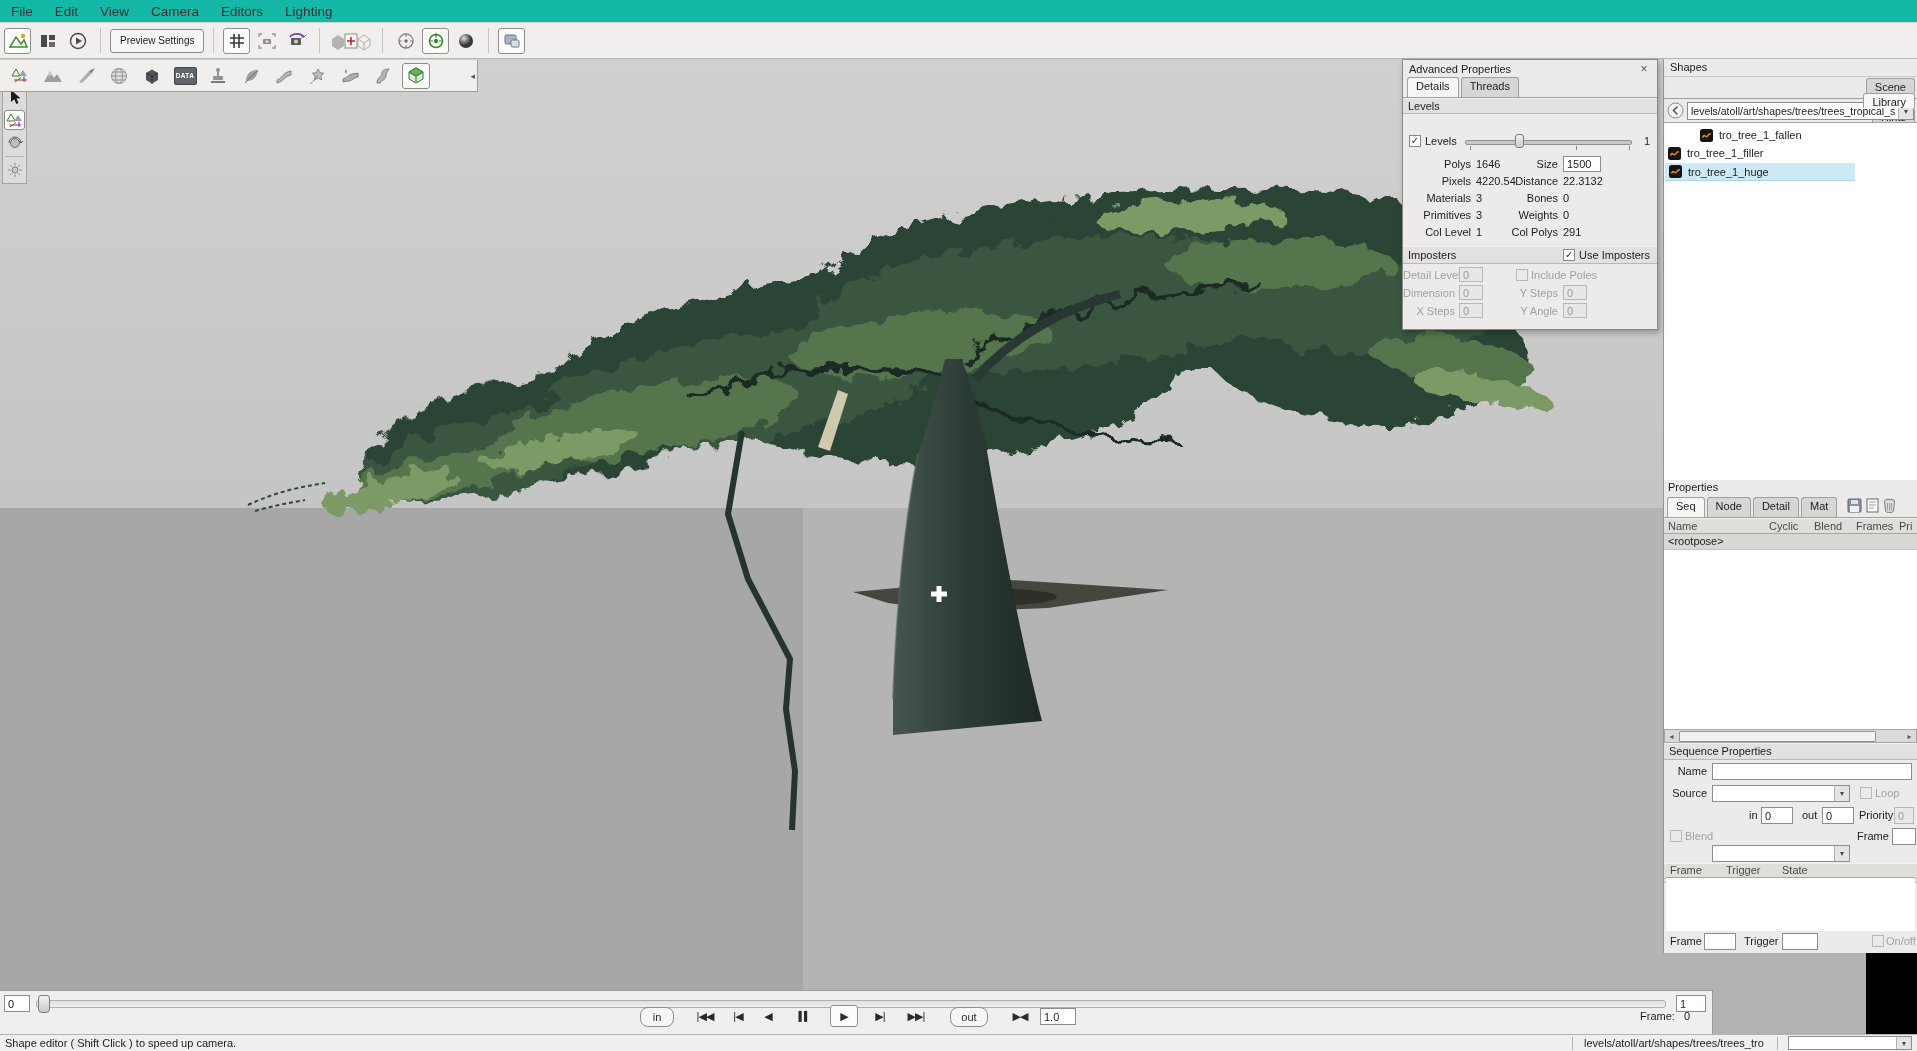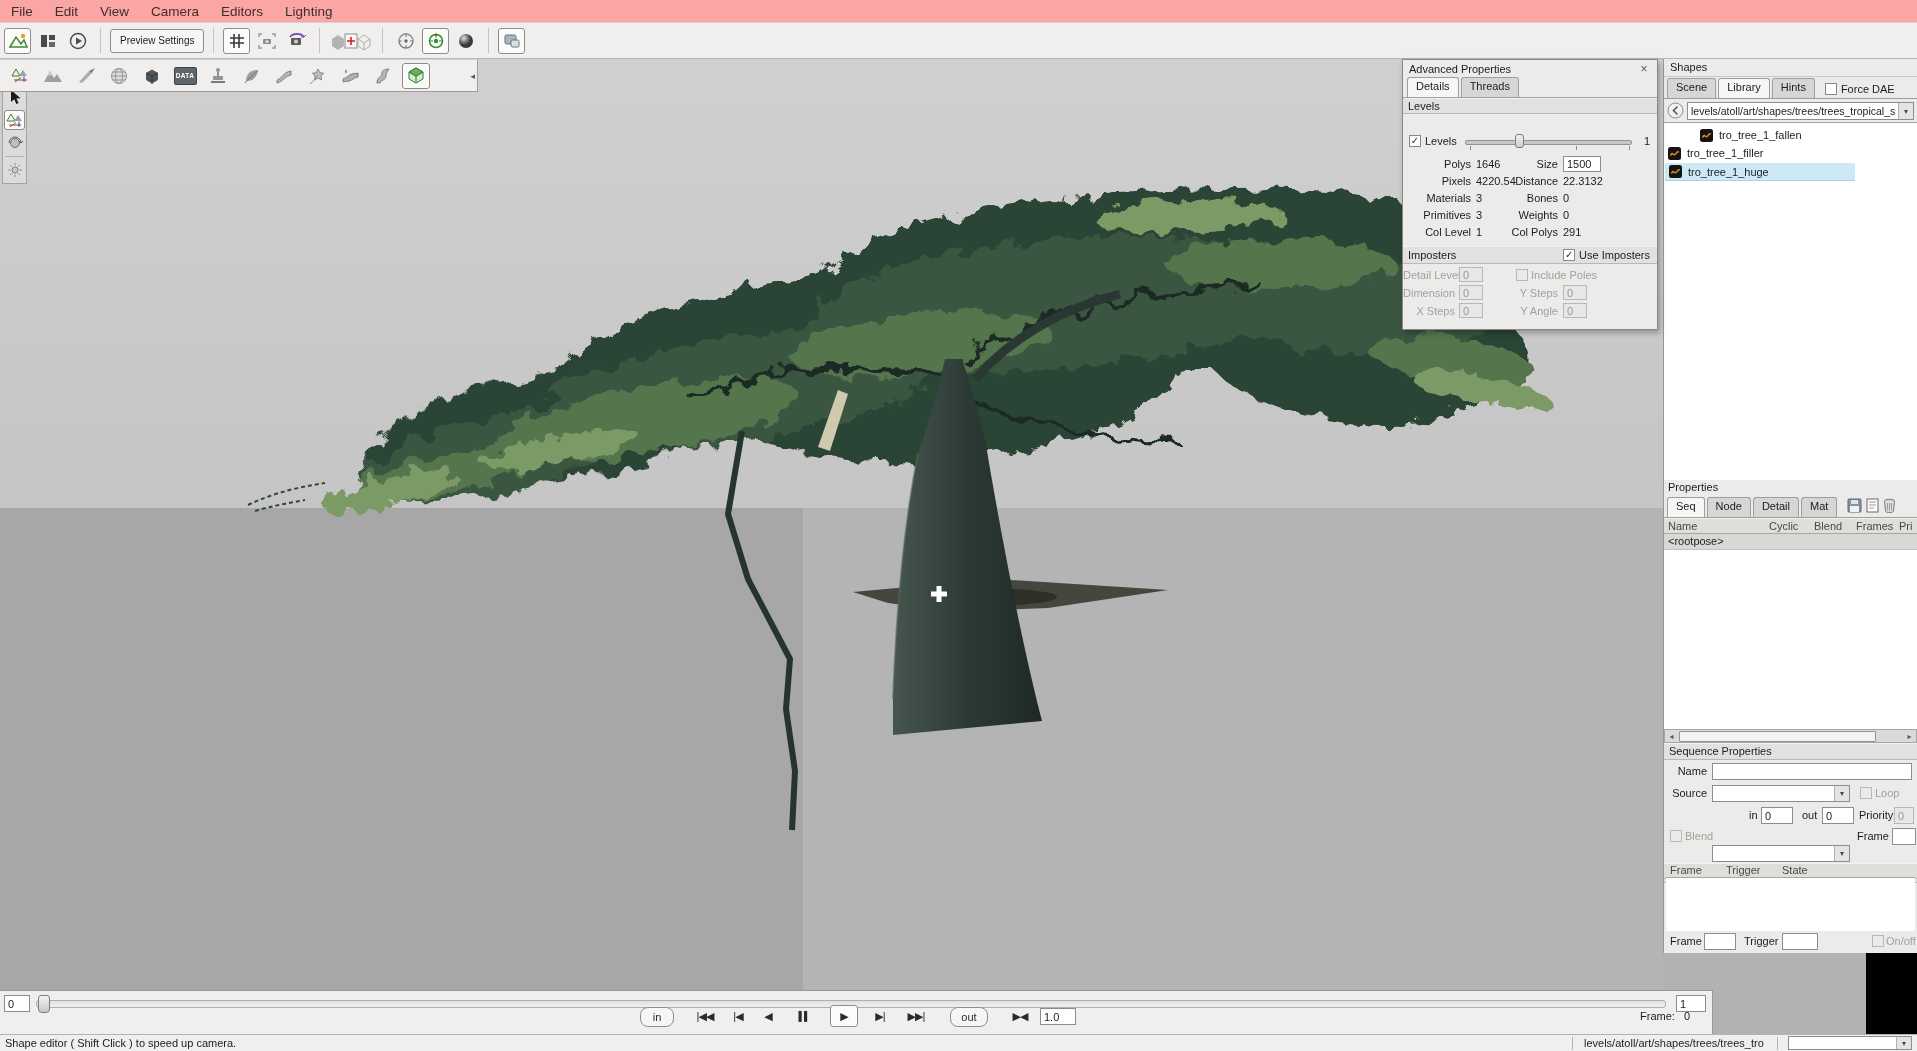--- a/index.html
+++ b/index.html
@@ -1,21 +1,21 @@
 <!DOCTYPE html>
 <html><head>
 <meta charset="utf-8">
 <style>
   html,body { margin:0; padding:0; background:#888; }
   .app { position:relative; width:1917px; height:1051px; overflow:hidden;
          font-family:"Liberation Sans", sans-serif; color:#1c1c1c; background:#b0b0b0; }
   .abs { position:absolute; }
 
   
-  .menubar { left:0; top:0; width:1917px; height:22px; background:#fca5a5;
+  .menubar { left:0; top:0; width:1917px; height:22px; background:#14b8a6;
              border-bottom:1px solid #d6d4d2; display:flex; align-items:center;
              font-size:13.5px; color:#402e2e; z-index:6; }
   .mi { padding:0 11px; height:100%; display:flex; align-items:center; cursor:default; }
 
   
   .toolbar1 { left:0; top:23px; width:1917px; height:36px; background:#f0efed;
               border-bottom:1px solid #b8b6b4; display:flex; align-items:center;
               gap:3px; padding-left:4px; box-sizing:border-box; z-index:6; }
   .tbtn { width:27px; height:26px; display:flex; align-items:center; justify-content:center; }
   .boxed { background:#fbfbfa; border:1px solid #8f8d8b; border-radius:3px; box-sizing:border-box; }
@@ -480,21 +480,21 @@
       <span class="lbl dislbl abs" style="left:0; top:38px; width:52px; text-align:right;">X Steps</span>
       <input class="inp dis abs" style="left: 56px; top: 36px; width: 24px; height: 15px;" readonly="" value="0">
       <span class="lbl dislbl abs" style="left:90px; top:38px; width:65px; text-align:right;">Y Angle</span>
       <input class="inp dis abs" style="left: 160px; top: 36px; width: 24px; height: 15px;" readonly="" value="0">
     </div>
   </div>
 
   <div class="abs rightcol">
 
     <div class="abs" style="left:0; top:0; width:253px; height:18px; padding:2px 6px; box-sizing:border-box; border-bottom:1px solid #cac8c6;">Shapes</div>
-    <div class="abs" style="left:0; top:19px; width:253px; height:21px; display:flex; align-items:flex-end; padding-left:3px; box-sizing:border-box; border-bottom:1px solid #a09e9c;">
+    <div class="abs" style="left:0; top:19px; width:253px; height:21px; display:flex; align-items:flex-end; padding-left:3px; box-sizing:border-box; border-bottom:1px solid #a09e9c;flex-direction:column;">
       <span class="tab">Scene</span>
       <span class="tab active">Library</span>
       <span class="tab">Hints</span>
       <span style="display:flex; align-items:center; gap:4px; margin-left:8px; margin-bottom:3px;">
         <span class="cb"></span>
         <span class="lbl">Force DAE</span>
       </span>
     </div>
     <div class="abs" style="left:0; top:41px; width:282px; height:22px;">
       <span class="abs" style="left:3px; top:2px;">

